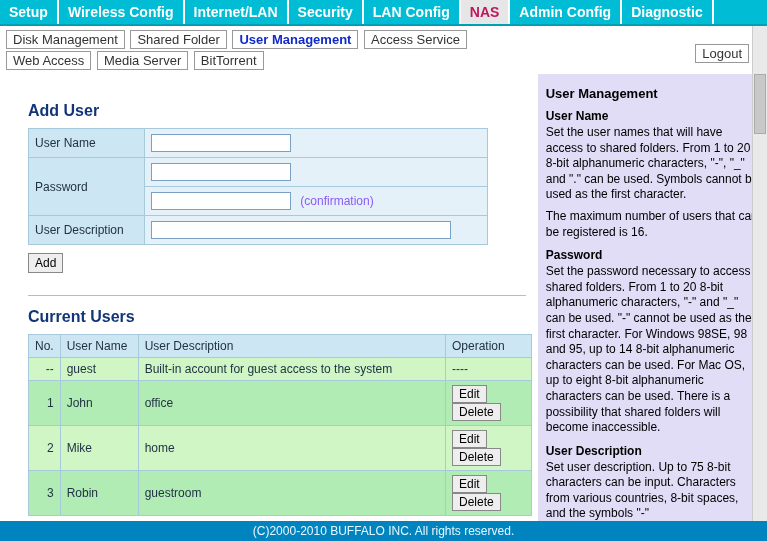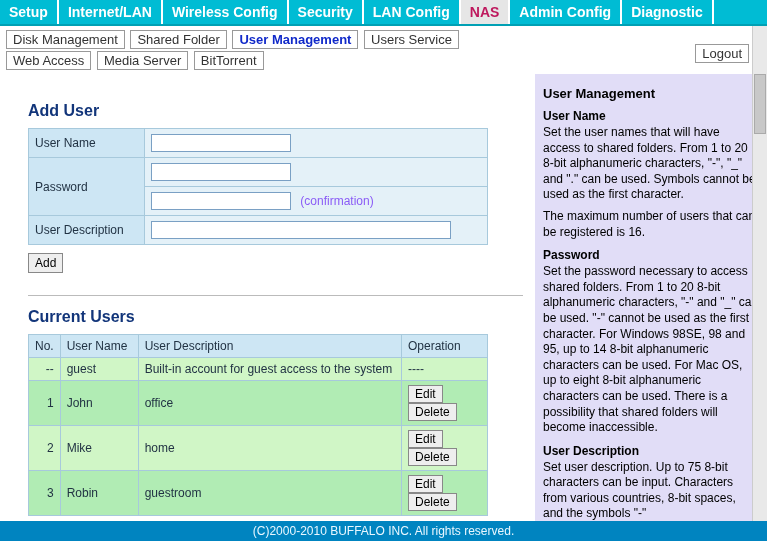--- a/index.html
+++ b/index.html
@@ -125,21 +125,21 @@
     font-size: 12px;
     cursor: pointer;
   }
   hr.sep {
     margin: 22px 0 12px 0;
     border: none;
     border-top: 1px solid #bbb;
   }
   .userstbl {
     border-collapse: collapse;
-    width: 460px;
+    width: 504px;
   }
   .userstbl th {
     background: #cde6f4;
     color: #234;
     font-weight: normal;
     text-align: left;
     padding: 4px 6px;
     border: 1px solid #a7c9dc;
     font-size: 12px;
   }
@@ -199,35 +199,35 @@
   .scroll-hint .thumb{
     position:absolute; left:1px; right:1px; top:48px; height:60px;
     background:#c8c8c8; border:1px solid #aaa;
   }
 </style>
 </head>
 <body>
 
 <div class="topnav">
   <a>Setup</a>
+  <a>Wireless Config</a>
   <a>Internet/LAN</a>
-  <a>Wireless Config</a>
   <a>Security</a>
   <a>LAN Config</a>
   <a class="active">NAS</a>
   <a>Admin Config</a>
   <a>Diagnostic</a>
 </div>
 
 <div class="subnav">
   <div class="subnav-row">
     <a>Disk Management</a>
     <a>Shared Folder</a>
     <a class="active">User Management</a>
-    <a>Users Service</a>
+    <a>Access Service</a>
   </div>
   <div class="subnav-row">
     <a>Web Access</a>
     <a>Media Server</a>
     <a>BitTorrent</a>
   </div>
   <a class="logout">Logout</a>
 </div>
 
 <div class="content-wrap">

